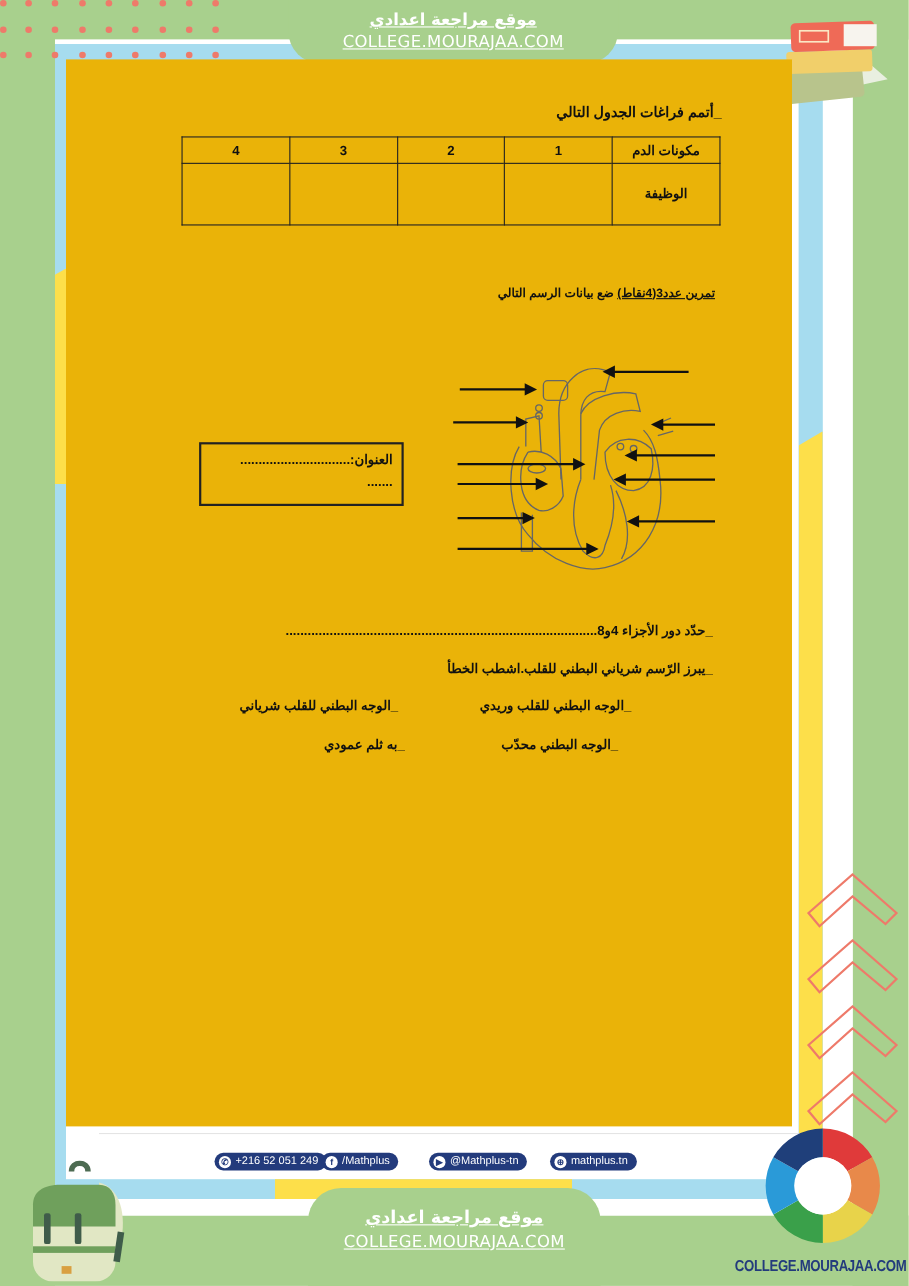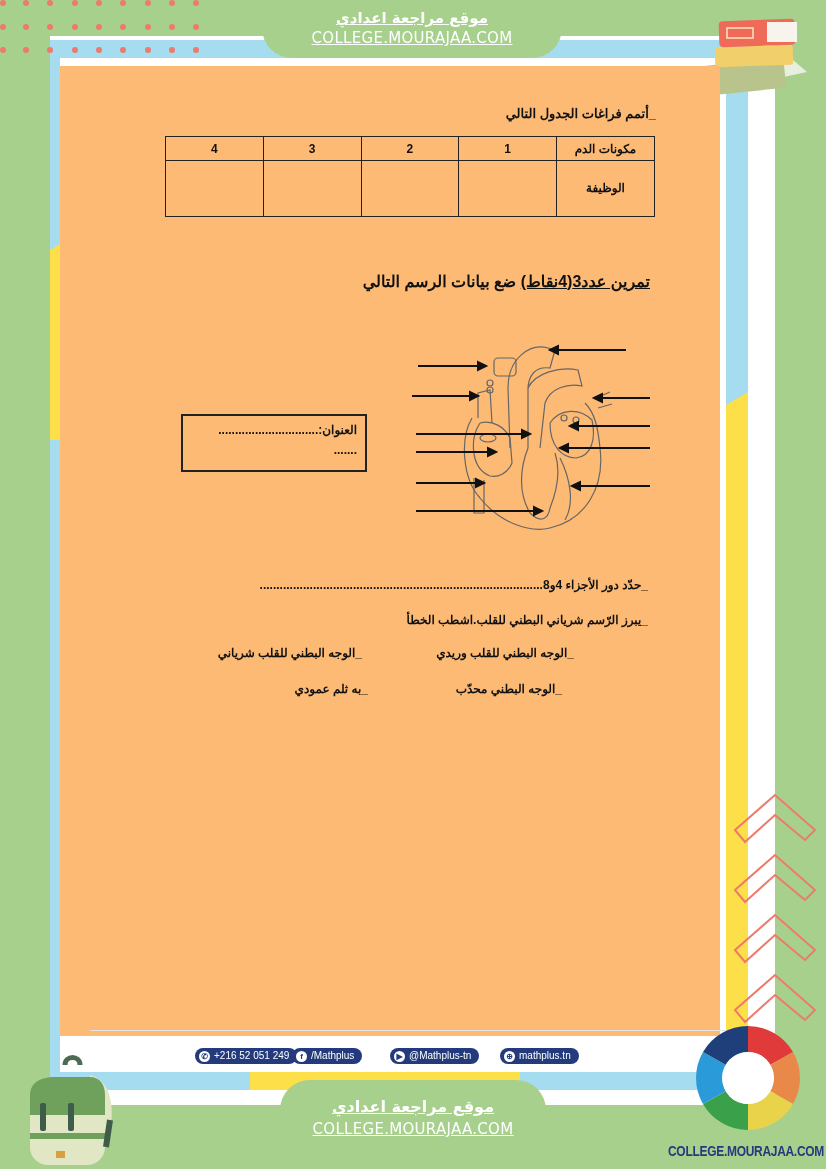--- a/index.html
+++ b/index.html
@@ -15,21 +15,21 @@
 
   
   .banner {
     position: absolute; background: #a8d08d; color: #ffffff;
     text-align: center; font-family: "DejaVu Sans", sans-serif;
   }
   .banner .ar { font-weight: bold; text-decoration: underline; display: block; direction: rtl; }
   .banner .en { text-decoration: underline; display: block; letter-spacing: 0.3px; }
 
   
-  .page { position: absolute; left: 60px; top: 66px; width: 660px; height: 970px; background: #fdba74; padding-left: 19px; }
+  .page { position: absolute; left: 60px; top: 54px; width: 660px; height: 970px; background: #eab308; padding-left: 19px; }
 
   .doc-text { position: absolute; direction: rtl; font-family: "Liberation Sans", sans-serif; font-weight: bold; color: #111; white-space: nowrap; }
 
   table.blood { position: absolute; border-collapse: collapse; direction: rtl; font-family: "Liberation Sans", sans-serif; font-weight: bold; font-size: 12px; color: #111; }
   table.blood td { border: 1.5px solid #222; text-align: center; }
   table.blood tr.hdr td { height: 24px; }
   table.blood tr.row td { height: 56px; font-family: Liberation Serif, serif; }
 
   .title-box { position: absolute; border: 2px solid #222; direction: rtl; font-family: "Liberation Sans", sans-serif; font-weight: bold; font-size: 12px; color: #111; padding: 4px 8px; line-height: 20px; }
 
@@ -135,21 +135,21 @@
     <tr class="row">
       <td>الوظيفة</td>
       <td></td>
       <td></td>
       <td></td>
       <td></td>
     </tr>
   </tbody>
     </table>
 
-  <div class="doc-text" style="right:70px;top:206px;font-size:16px;">
+  <div class="doc-text" style="right:70px;top:206px;font-size:11px;">
     <span style="text-decoration:underline;">تمرين عدد3(4نقاط)</span><span> ضع بيانات الرسم التالي</span>
   </div>
 
   <div class="title-box" style="left:121px;top:348px;width:186px;height:58px;">
     <div>العنوان:..............................</div>
     <div>.......</div>
   </div>
 
   <svg style="position:absolute;left:340px;top:262px;" width="260" height="220" viewBox="0 0 260 220">
     <g fill="none" stroke="#666" stroke-width="1.2">

